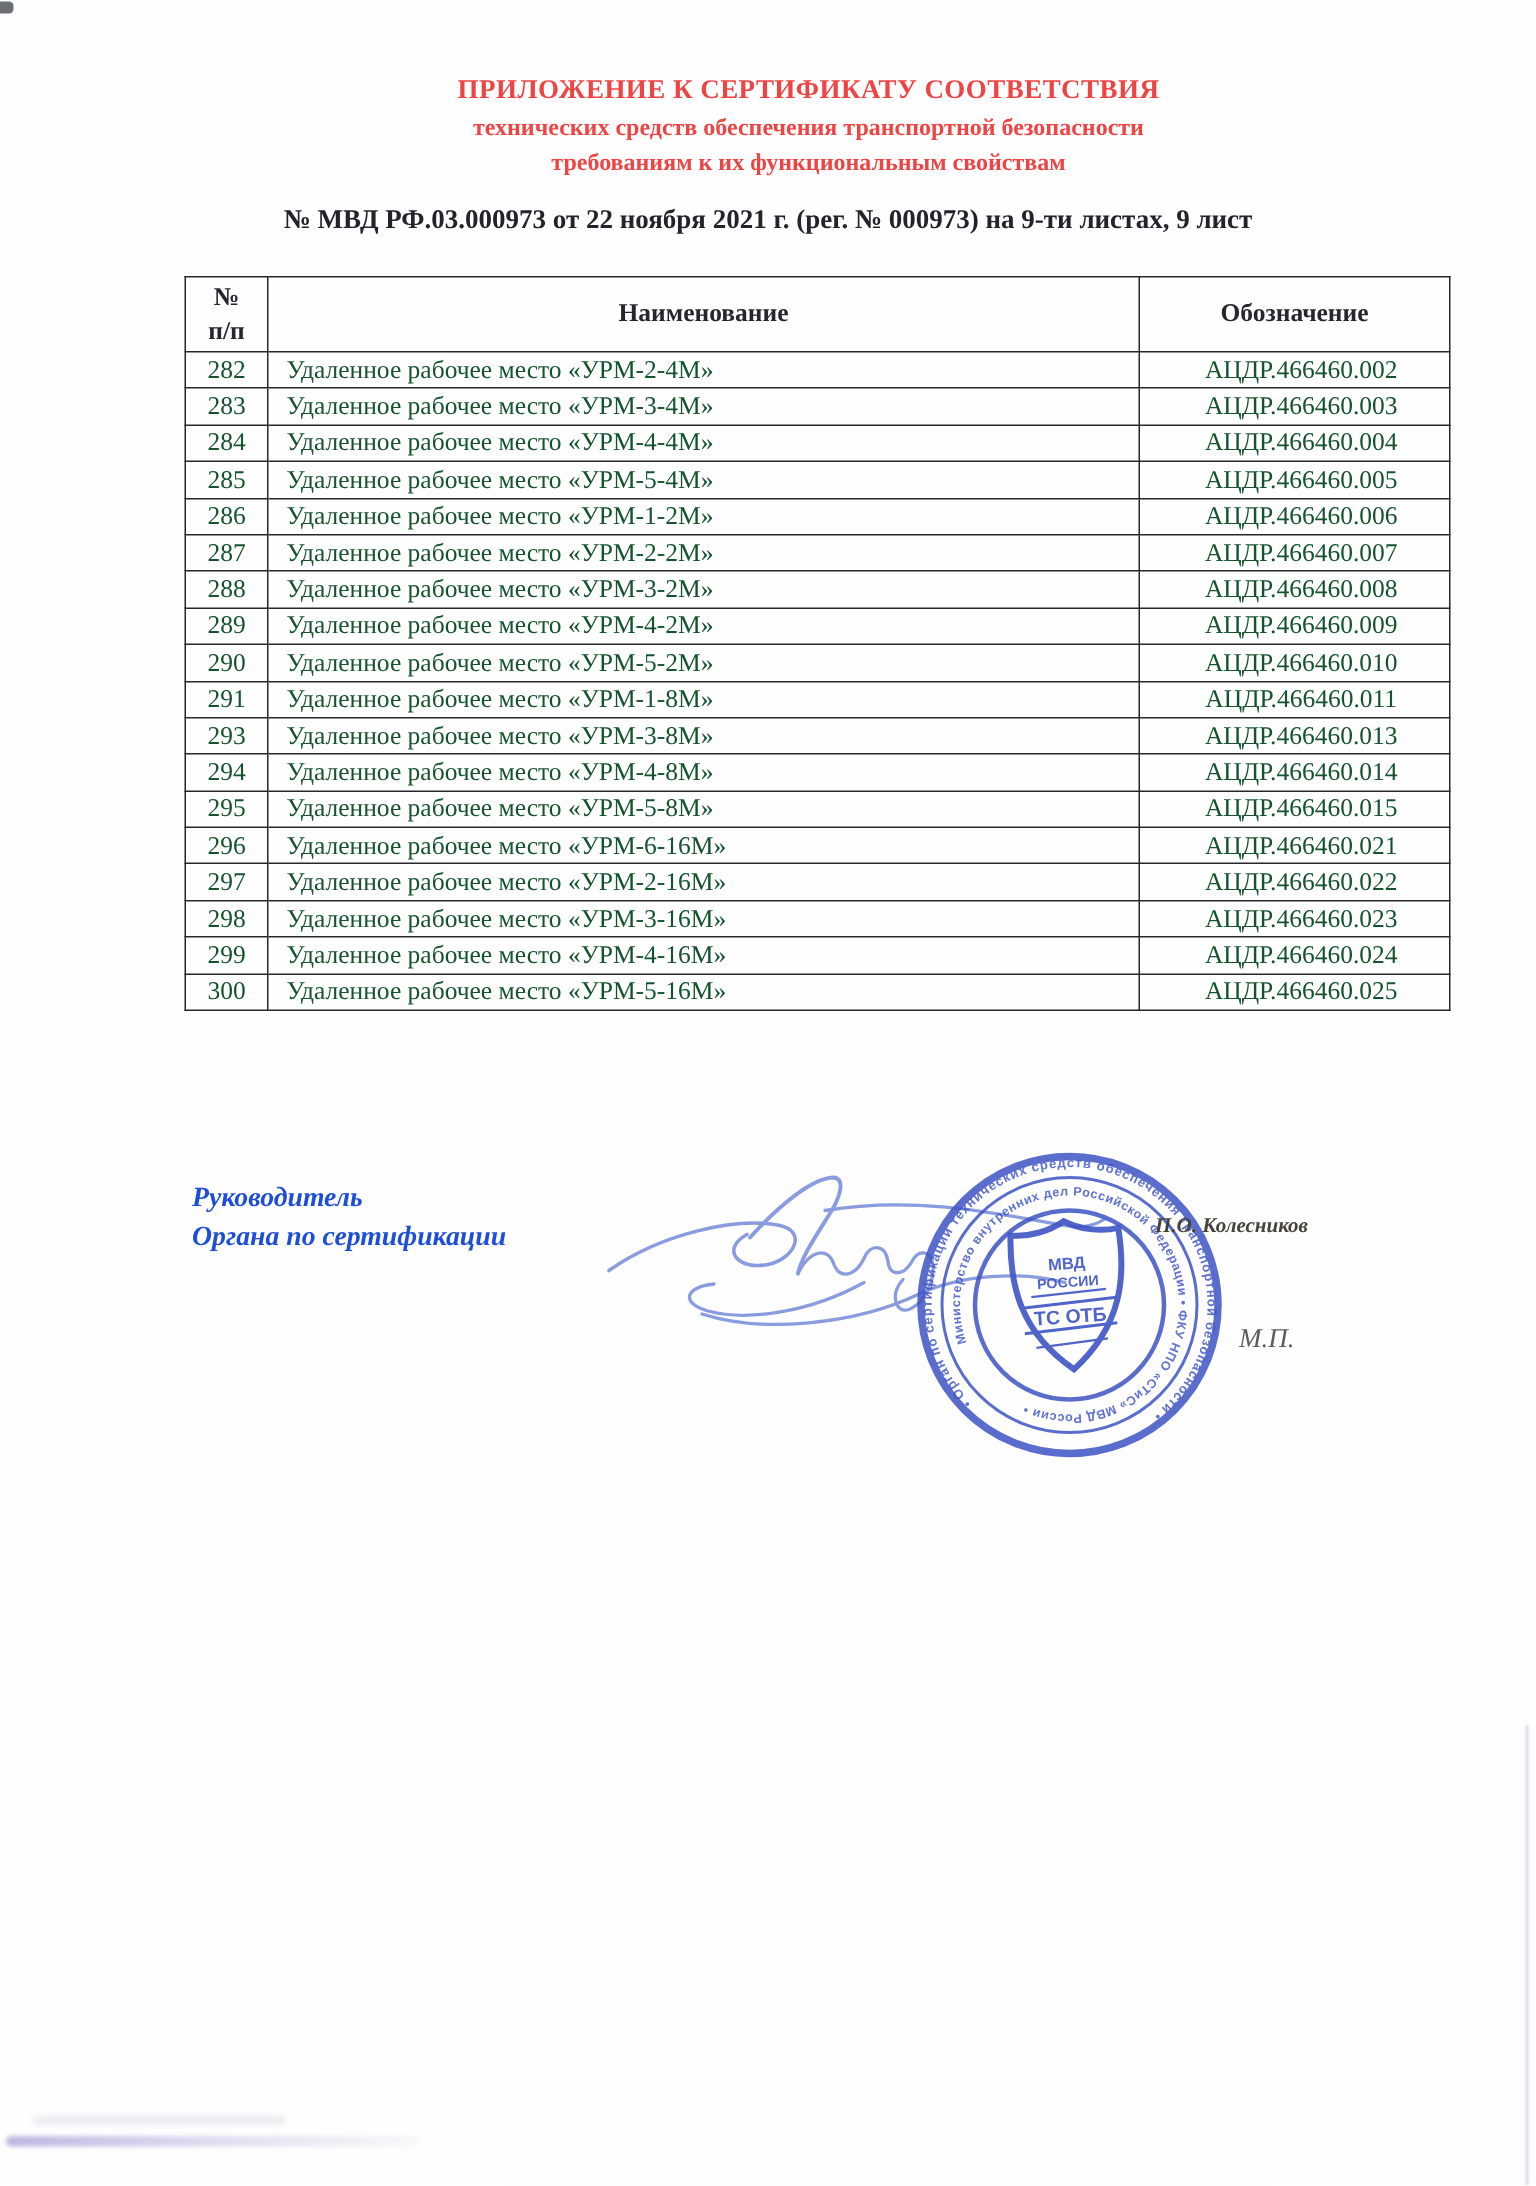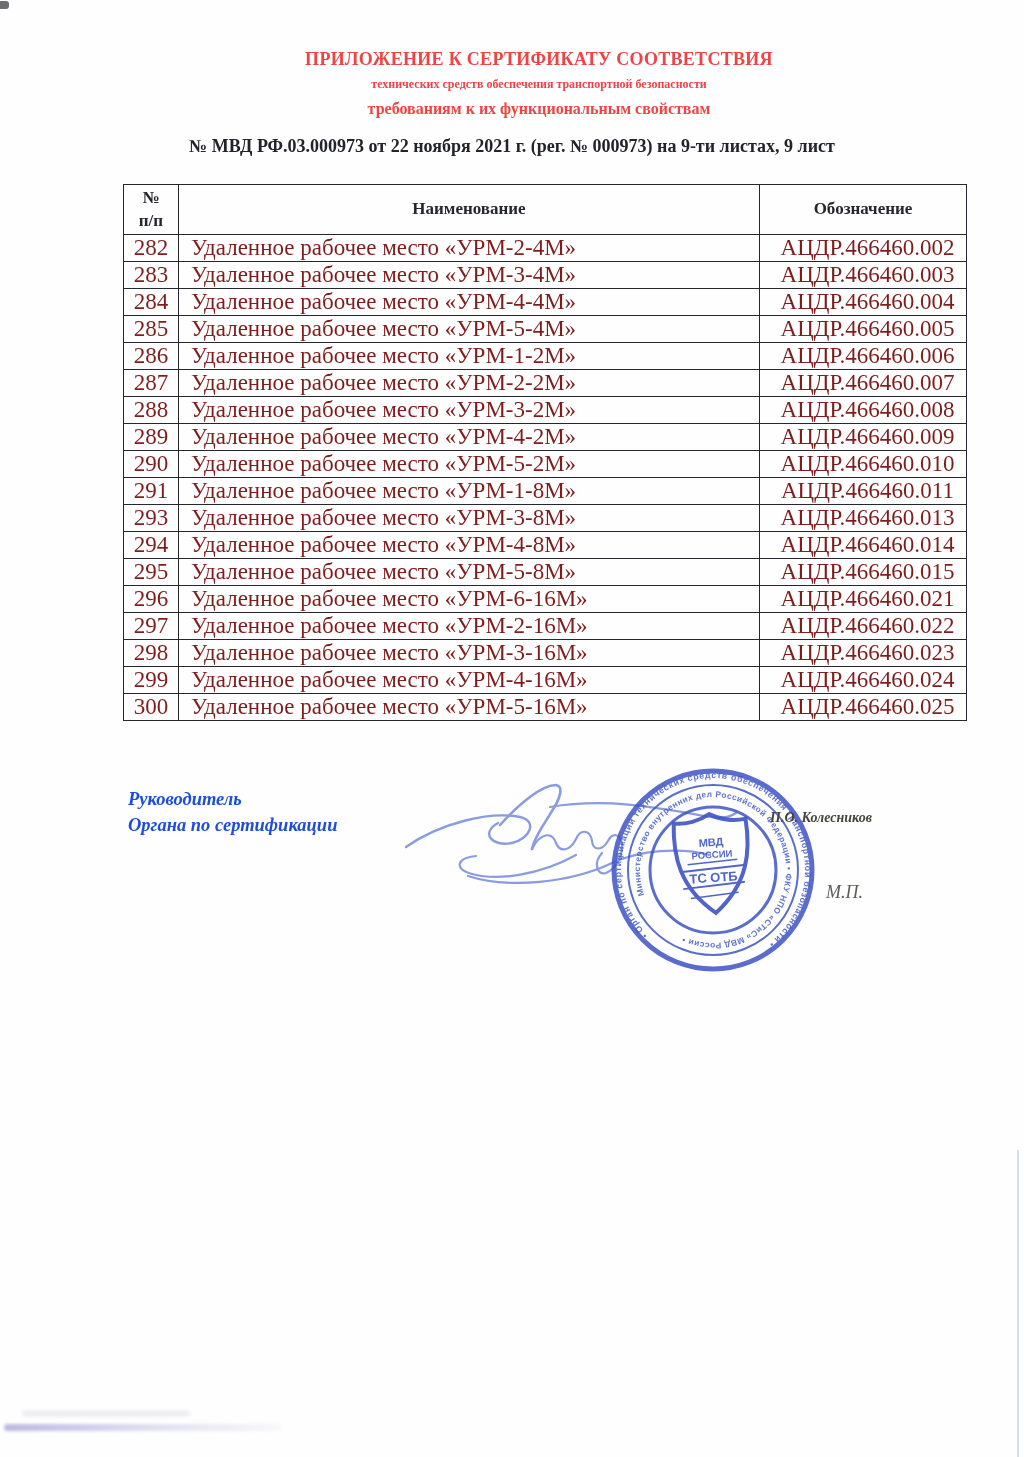--- a/index.html
+++ b/index.html
@@ -10,28 +10,28 @@
   
   .speck{position:absolute;left:0;top:1px;width:9px;height:8px;background:#3a3f45;opacity:.75;border-radius:0 3px 3px 0;}
   .smudge1{position:absolute;left:4px;top:1424px;width:277px;height:7px;border-radius:4px;
     background:linear-gradient(90deg,rgba(108,98,192,.45),rgba(140,135,205,.25) 55%,rgba(160,160,185,.06));filter:blur(1.4px);}
   .smudge2{position:absolute;left:22px;top:1411px;width:168px;height:5px;border-radius:3px;
     background:rgba(168,168,195,.25);filter:blur(2px);}
   .edge-line{position:absolute;right:5px;top:1150px;width:2px;height:307px;background:rgba(150,175,200,.38);filter:blur(.6px);}
   
   .hdr{position:absolute;left:54px;width:970px;text-align:center;font-weight:bold;color:#ef4444;}
   .t1{top:49px;font-size:18px;letter-spacing:.3px;}
-  .t2{top:77px;font-size:12px;}
+  .t2{top:77px;font-size:16px;}
   .t3{top:100px;font-size:16px;}
   .cert{position:absolute;left:0;width:1024px;top:136px;text-align:center;font-weight:bold;font-size:18px;color:#23232b;}
   
   table.items{position:absolute;top:184px;left:123px;width:834px;border-collapse:collapse;table-layout:fixed;}
   .items th,.items td{border:1.6px solid #26262e;overflow:hidden;white-space:nowrap;}
   .items thead th{font-size:17px;font-weight:bold;height:47px;text-align:center;line-height:1.3;color:#26262e;}
-  .items tbody td{font-size:23px;height:23.4px;padding:0;color:#7f1d1d;}
+  .items tbody td{font-size:17px;height:23.4px;padding:0;color:#14532d;}
   .c-num{width:52px;text-align:center;}
   .c-name{width:578px;}
   .items tbody .c-name{padding-left:12px;}
   .c-desig{width:204px;text-align:center;}
   .items tbody .c-desig{padding-left:9px;}
   
   .role{position:absolute;left:128px;top:786px;font-size:18.5px;font-weight:bold;font-style:italic;color:#1d4ed8;line-height:26px;}
   .signer{position:absolute;left:770px;top:810px;font-size:14px;font-weight:bold;font-style:italic;color:#46443a;}
   .sealnote{position:absolute;left:826px;top:882px;font-size:18px;font-style:italic;color:#5d5c58;}
   .sig-svg{position:absolute;left:380px;top:755px;width:360px;height:200px;}

